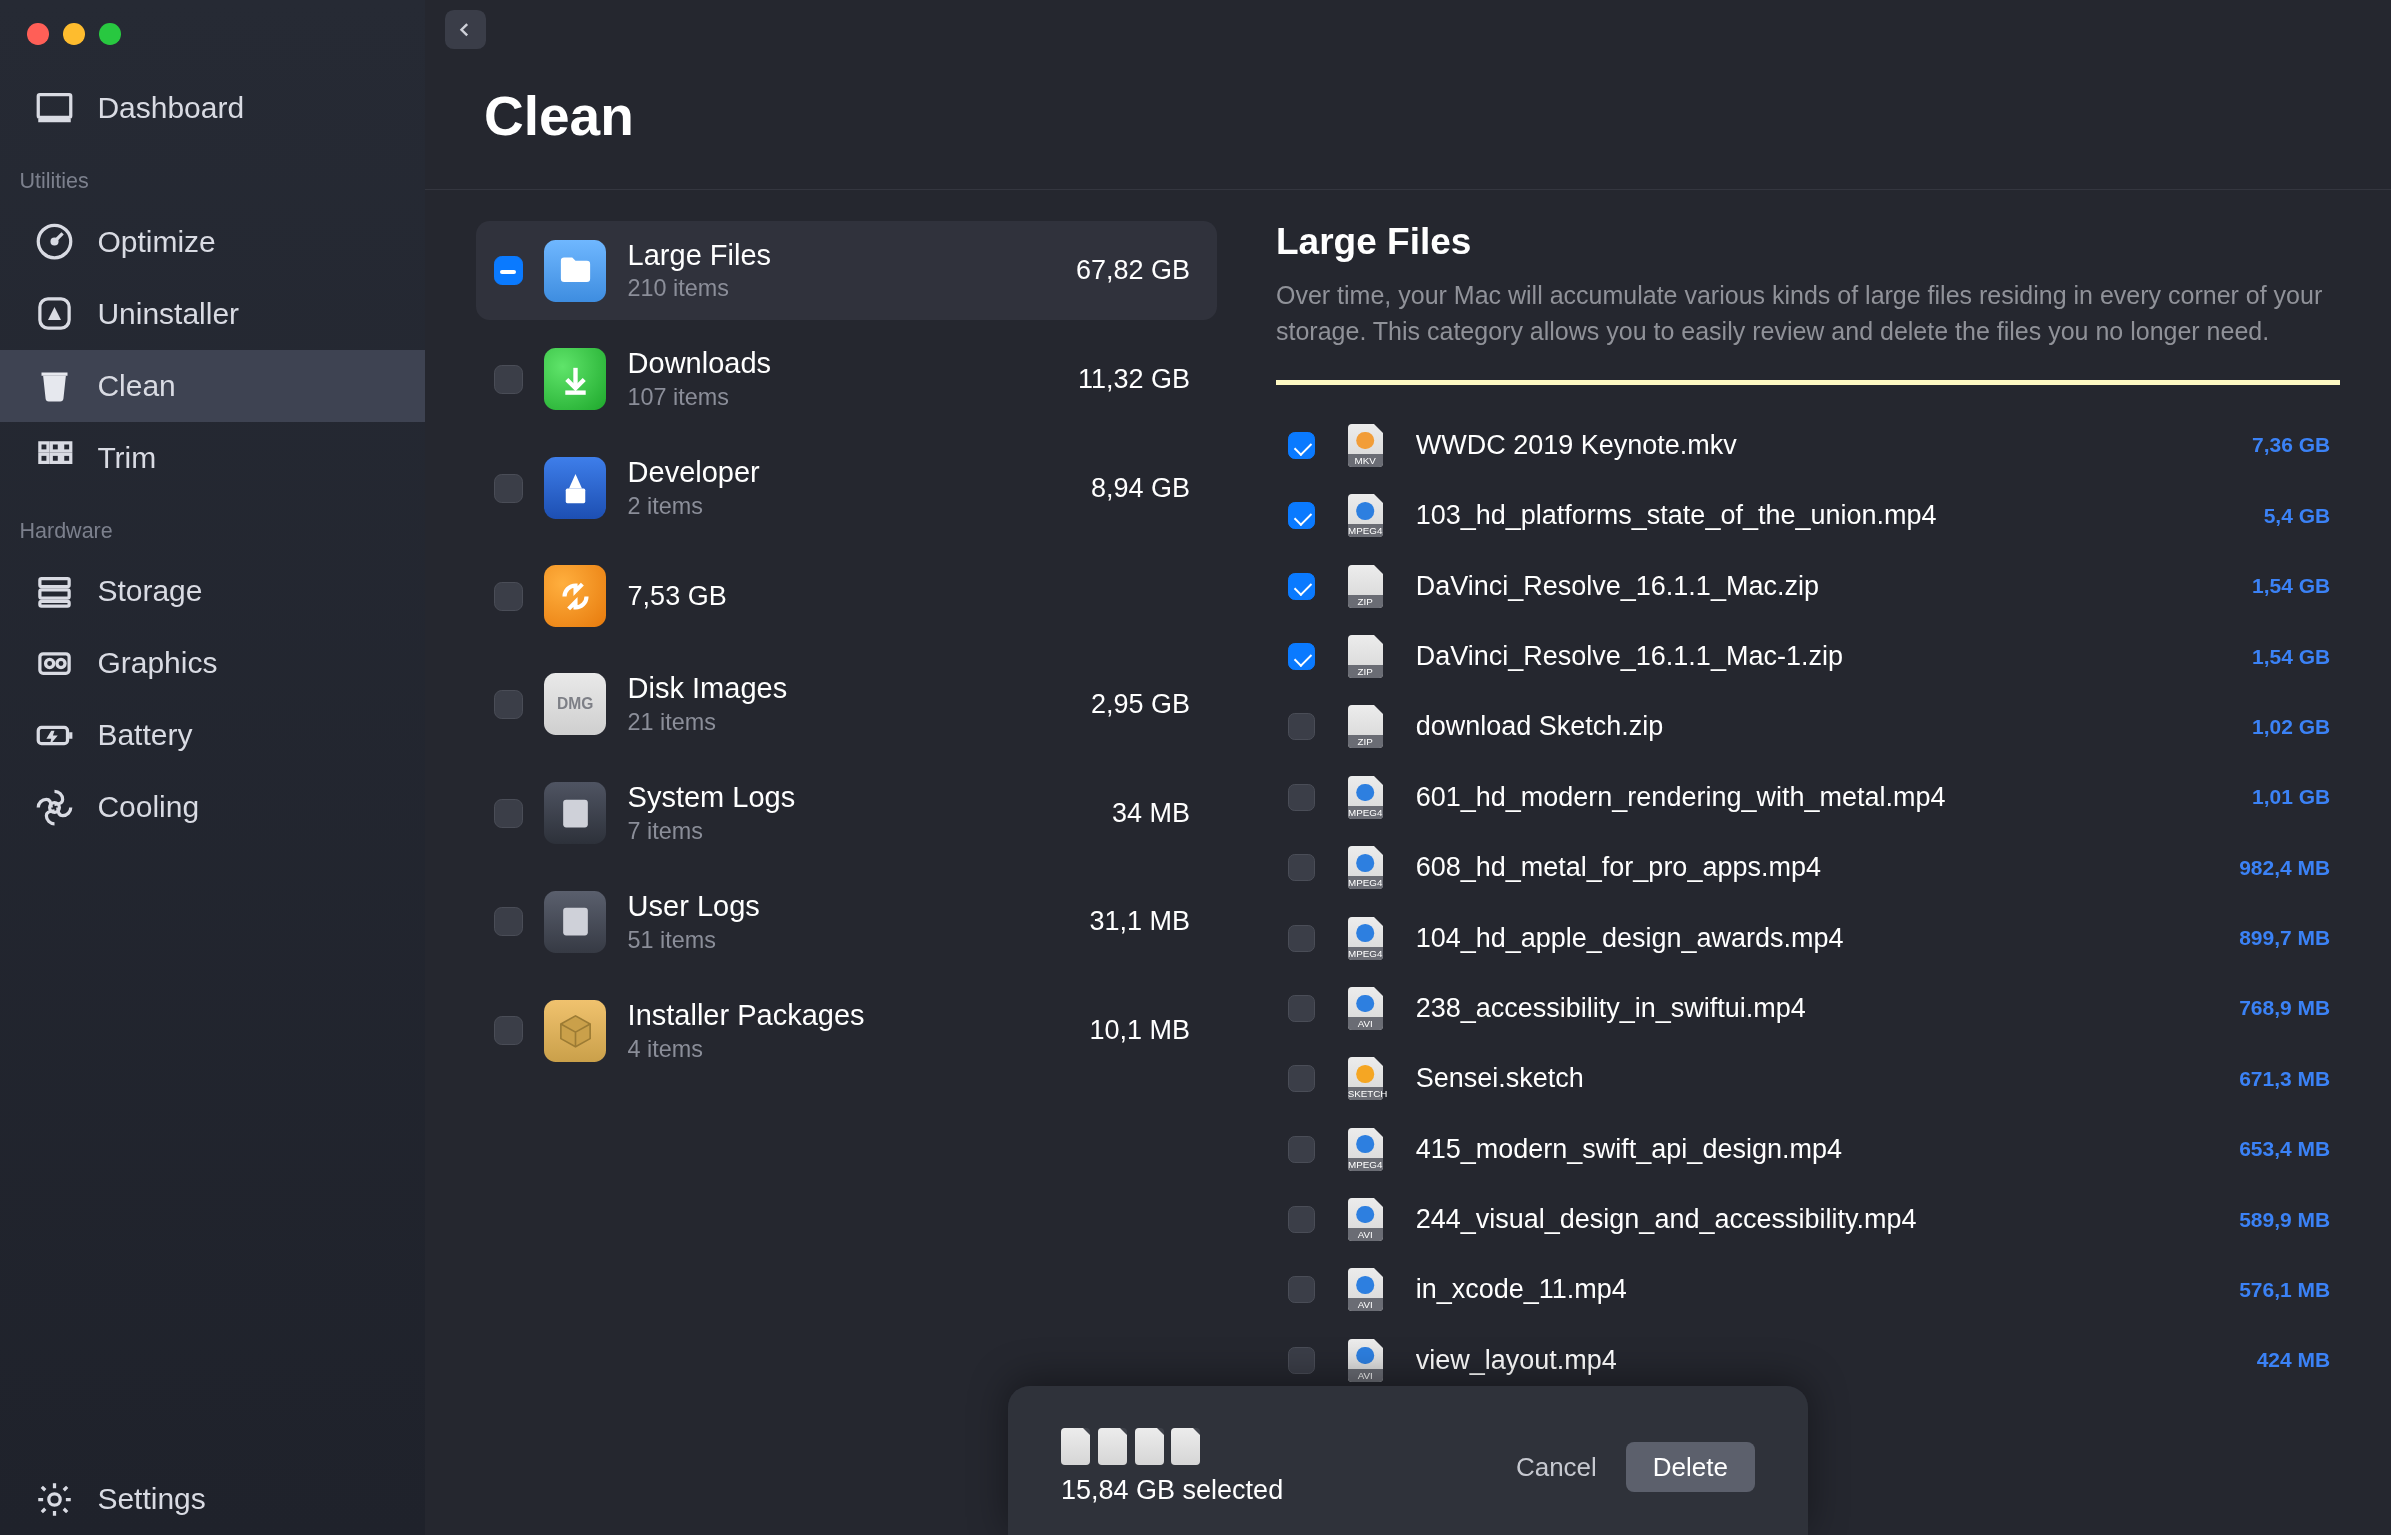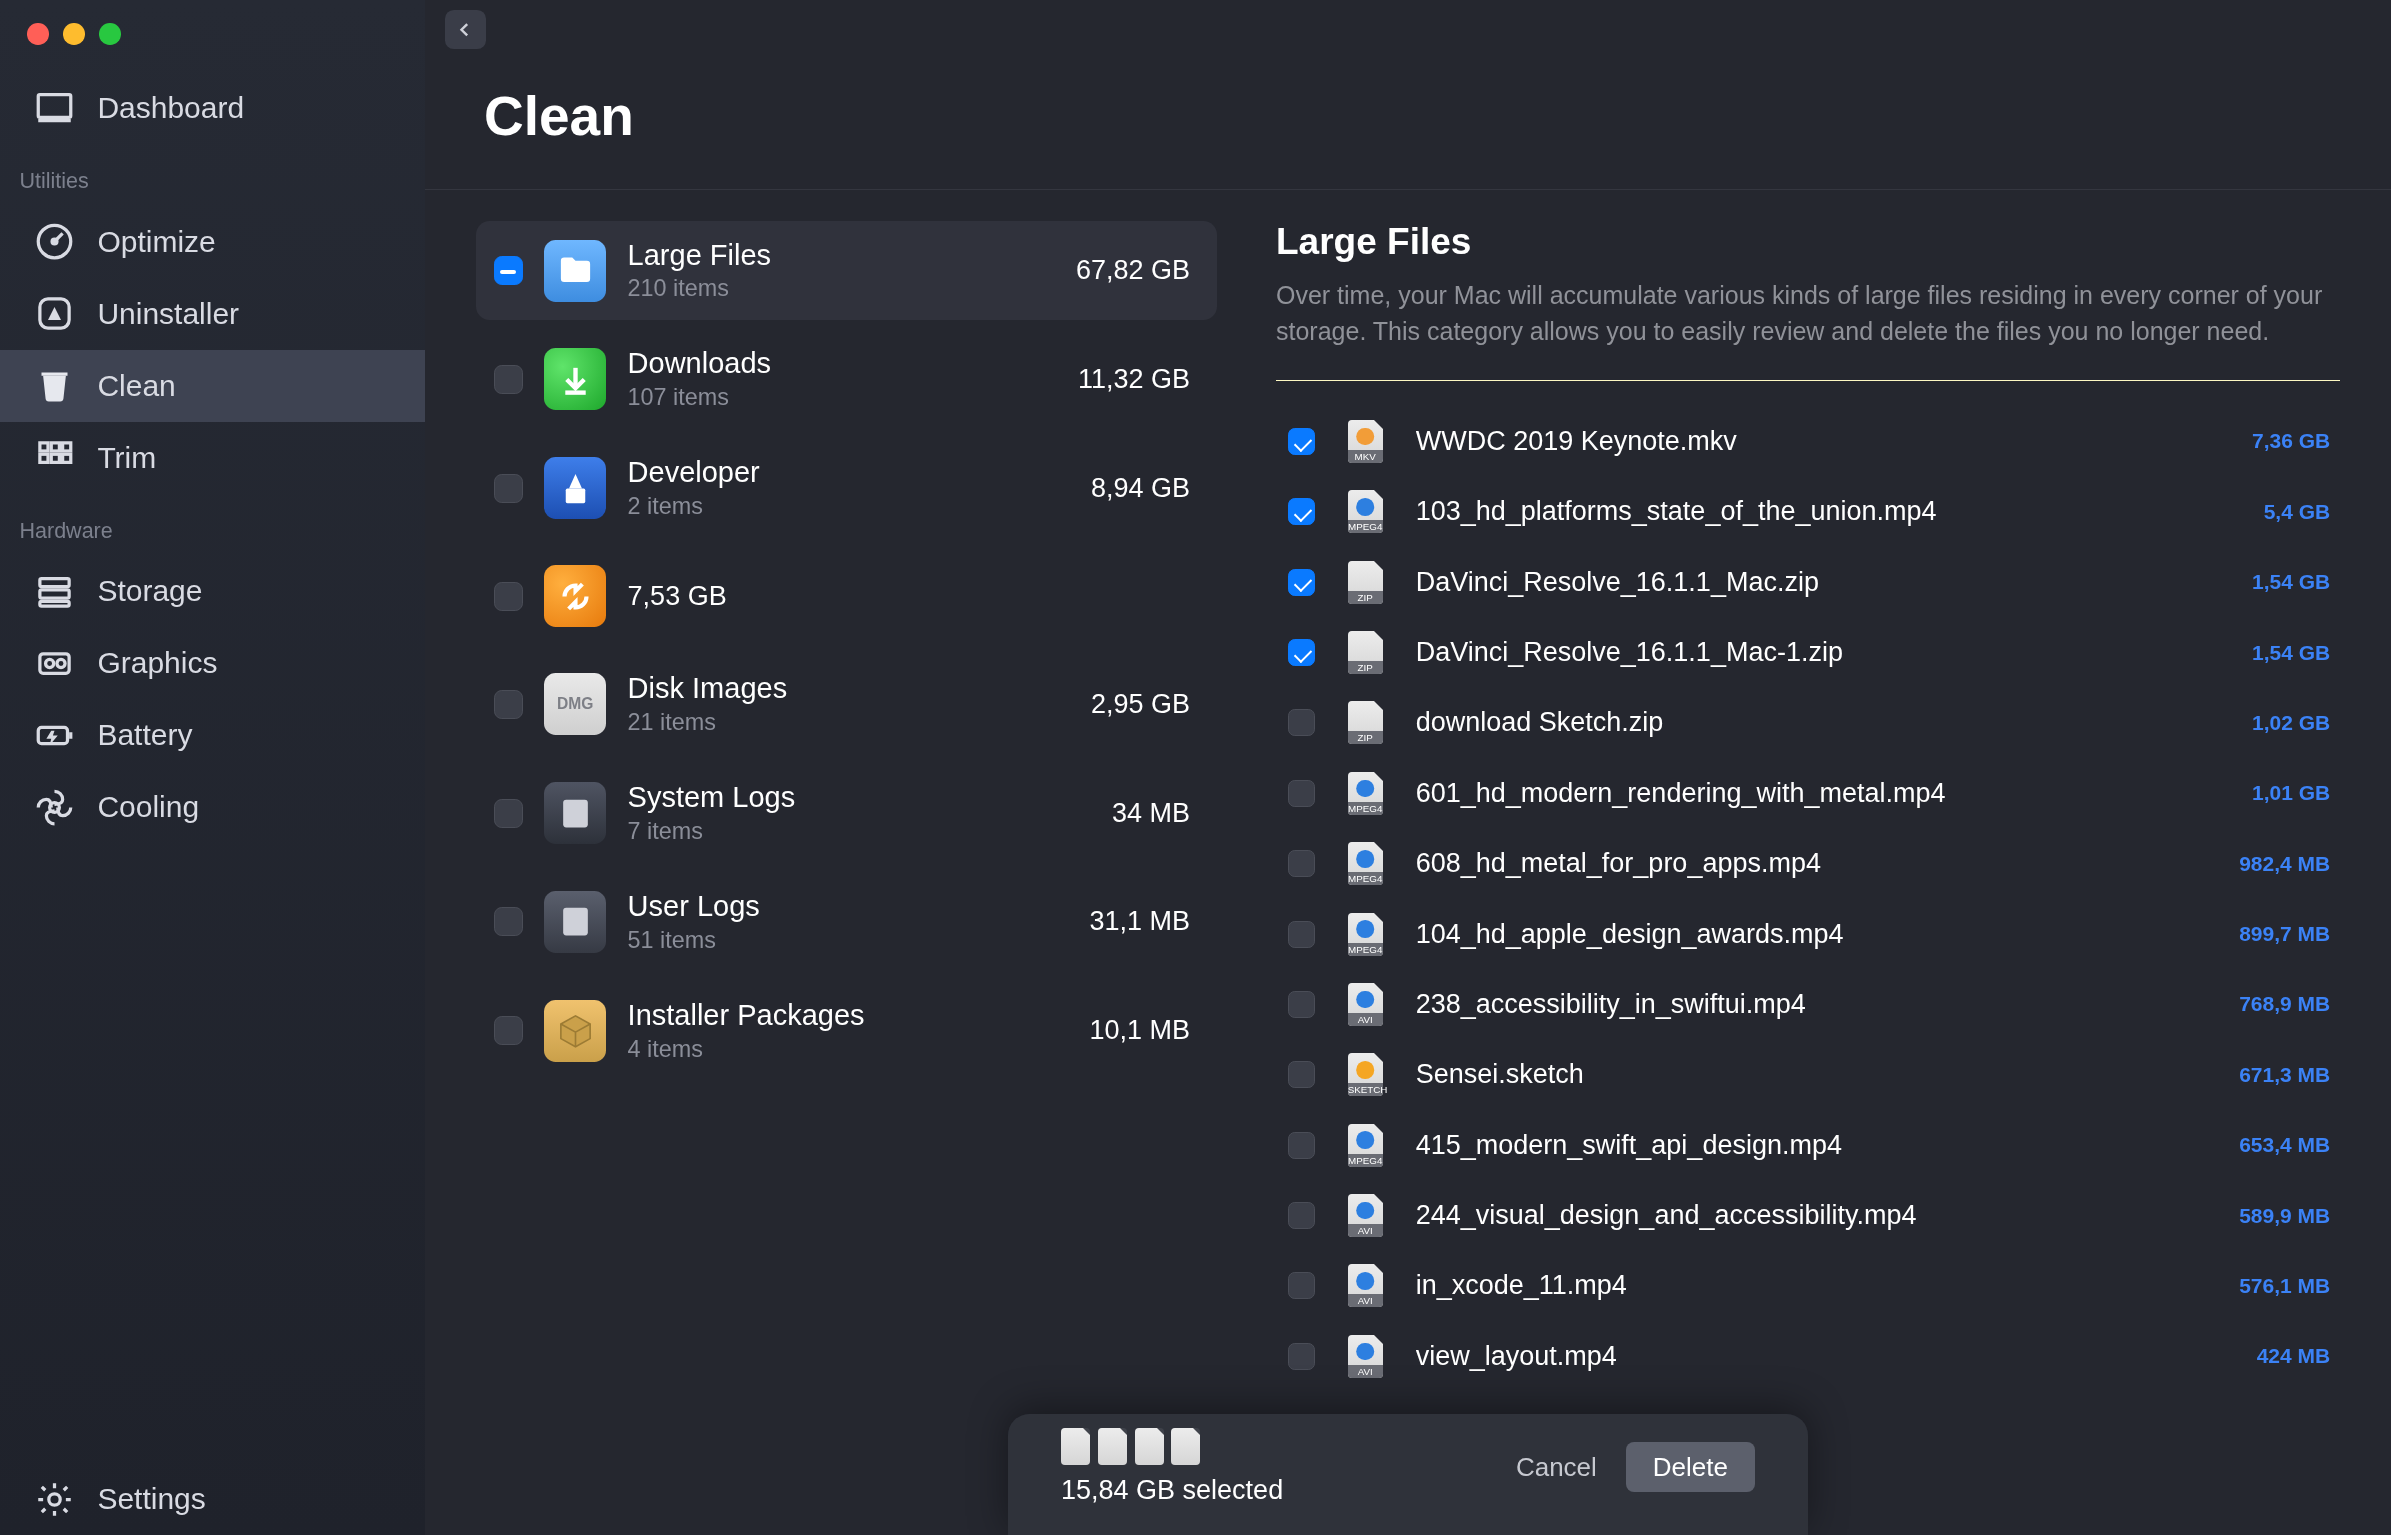--- a/index.html
+++ b/index.html
@@ -77,21 +77,21 @@
   font-size:35px;
 }
 .cat .texts{flex:1;}
 .cat .name{font-size:29px;font-weight:500;color:#fff;}
 .cat .sub{font-size:23.4px;color:#8b8e99;margin-top:3.9px;}
 .cat .size{font-size:27px;color:#fff;font-weight:500;}
 
 
 .files { flex:1; display:flex; flex-direction:column; overflow:hidden;}
 .files-head-title{font-size:37px;font-weight:600;color:#fff;margin-bottom:13.7px;}
-.files-head-desc{font-size:25px;color:#909299;line-height:1.45;margin-bottom:25px;border-bottom:1px solid #fef9c3;padding-bottom:31px;}
+.files-head-desc{font-size:25px;color:#909299;line-height:1.45;margin-bottom:25px;border-bottom:5px solid #fef9c3;padding-bottom:31px;}
 
 .file-list{flex:1;overflow:hidden;}
 .file-row{
   display:flex;align-items:center;gap:33px;padding:13.7px 9.8px 13.7px 11.7px;
 }
 .file-row .chk{
   width:27px;height:27px;border-radius:6.8px;background:#3b3e48;border:1px solid #4a4d57;flex:0 0 27px;position:relative;
 }
 .file-row .chk.on{background:#0a7aff;border-color:#0a7aff;}
 .file-row .chk.on::after{
@@ -112,21 +112,21 @@
 .file-row .ficon .dot{
   position:absolute;top:7.8px;left:50%;transform:translateX(-50%);
   width:17.6px;height:17.6px;border-radius:50%;
 }
 .file-row .fname{flex:1;font-size:27px;color:#fff;white-space:nowrap;overflow:hidden;text-overflow:ellipsis;}
 .file-row .fsize{font-size:21px;color:#3b82f6;flex:0 0 auto;padding-left:19.5px;font-weight:bold;}
 
 
 .action-bar{
   position:absolute; bottom:0; left:50%; transform:translateX(-50%);
-  width:800px; padding:14px 53px 29px 53px;
+  width:800px; padding:42px 53px 29px 53px;
   background:rgba(48,51,60,0.92);
   border-radius:21.5px 21.5px 0 0;
   box-shadow:0 -5.9px 39px rgba(0,0,0,0.4);
   display:flex; align-items:center;
 }
 .action-bar .thumbs{display:flex;gap:7.8px;margin-bottom:9.8px;}
 .action-bar .thumb{
   width:29px;height:37px;border-radius:3.9px;
   background:linear-gradient(#ececec,#d6d6d6);position:relative;
 }

